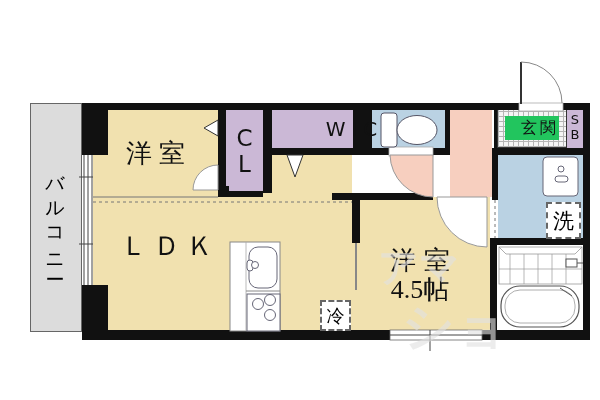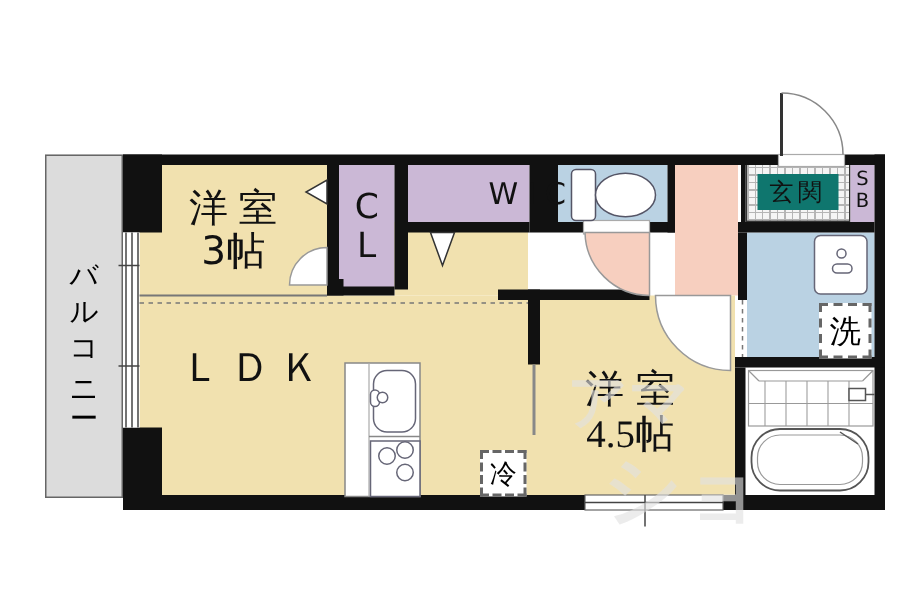--- a/index.html
+++ b/index.html
@@ -164,33 +164,32 @@
     <g stroke="#667" fill="none" stroke-width="1">
       <rect x="247" y="294" width="33" height="37" fill="#fff"></rect>
       <circle cx="258" cy="304" r="5.5"></circle>
       <circle cx="270" cy="300" r="5.5"></circle>
       <circle cx="270" cy="315" r="5.5"></circle>
     </g>
   </svg>
 
   <div class="lbl" style="left:93px;top:118px;width:125px;height:72px;">
     <span style="font-size:26px;letter-spacing:7px;margin-left:7px;">洋室</span>
-    <span style="font-size:26px;">3帖</span>
   </div>
 
   <div class="lbl" style="left:226px;top:114px;width:37px;height:76px;">
     <span style="font-size:23px;">C</span>
     <span style="font-size:23px;">L</span>
   </div>
 
   <div class="lbl" style="left:272px;top:110px;width:81px;height:38px;margin-left:39px;">
     <span style="font-size:20px;letter-spacing:6px;margin-left:6px;">WIC</span>
   </div>
 
-  <div class="lbl" style="left:505px;top:116px;width:54px;height:24px;background:#0f766e;">
+  <div class="lbl" style="left:505px;top:116px;width:54px;height:24px;background:#22c55e;align-items:flex-end;">
     <span style="font-size:16px;letter-spacing:3px;">玄関</span>
   </div>
 
   <div class="lbl" style="left:567px;top:108px;width:16px;height:40px;">
     <span style="font-size:13px;">S</span>
     <span style="font-size:13px;">B</span>
   </div>
 
   <div class="dashedbox" style="left:546px;top:202px;width:35px;height:37px;">
     <span style="font-size:21px;">洗</span>

